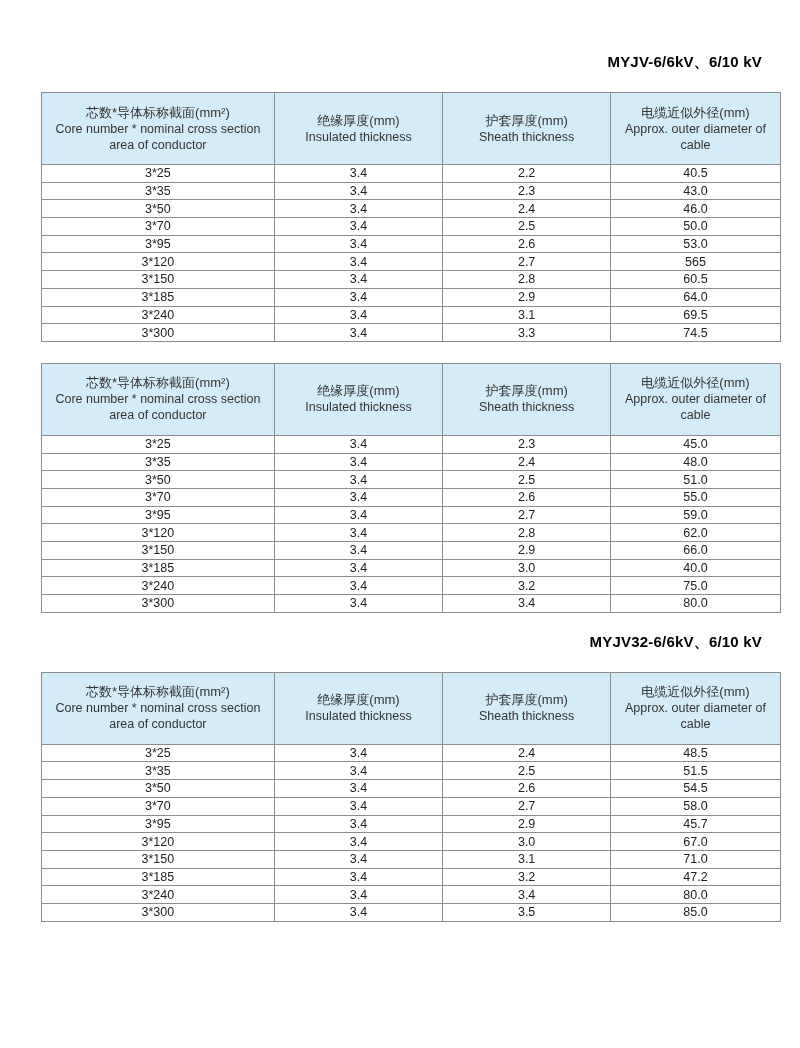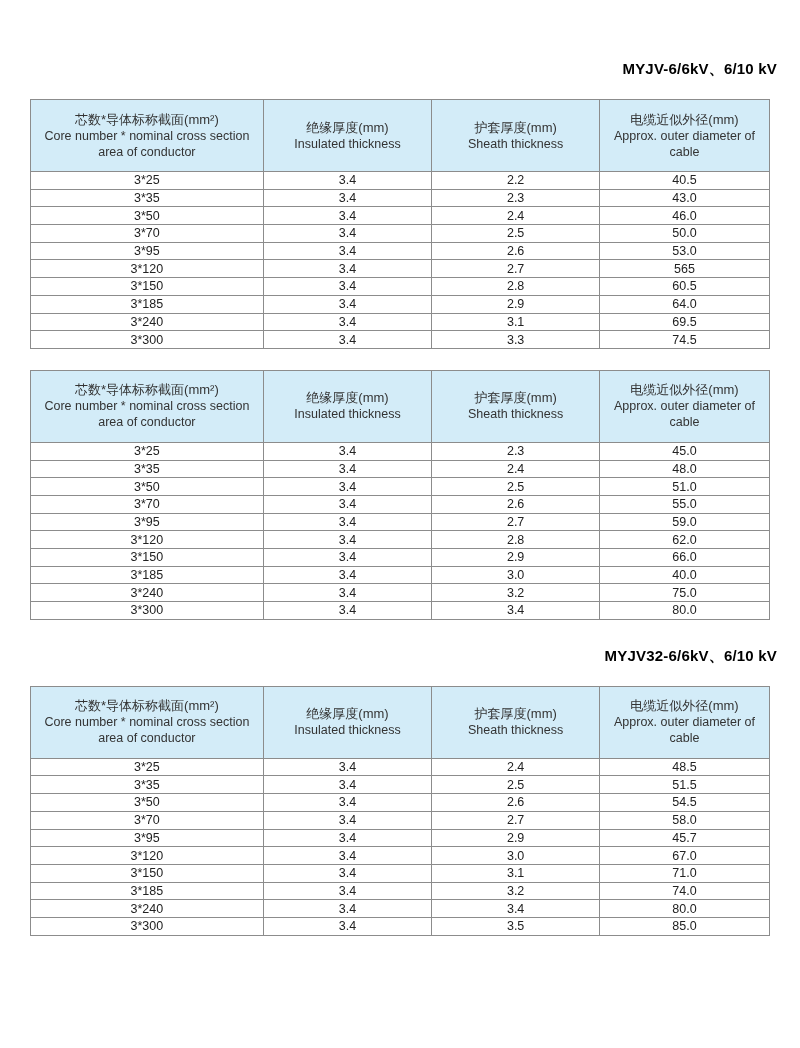--- a/index.html
+++ b/index.html
@@ -14,39 +14,38 @@
     color: #222222;
     overflow: hidden;
   }
   .sheet {
     width: 800px;
     height: 1048px;
     position: relative;
   }
   .section-title {
     text-align: right;
-    padding-right: 23px;
+    padding-right: 38px;
     font-weight: bold;
     font-size: 15px;
     line-height: 18px;
     color: #000000;
     letter-spacing: 0.2px;
-    margin-top: 7px;
   }
   .section-title.first {
     padding-top: 53px;
   }
   .section-title.later {
     padding-top: 20px;
   }
   table.spec {
     border-collapse: collapse;
     table-layout: fixed;
     width: 740px;
-    margin-left: 30px;
+    margin-left: 41px;
     margin-top: 21px;
   }
   table.spec col.c1 { width: 31.5%; }
   table.spec col.c2 { width: 22.8%; }
   table.spec col.c3 { width: 22.7%; }
   table.spec col.c4 { width: 23.0%; }
   table.spec th,
   table.spec td {
     border: 1px solid #8c8c8c;
     text-align: center;
@@ -332,21 +331,21 @@
         <tr>
           <td>3*150</td>
           <td>3.4</td>
           <td>3.1</td>
           <td>71.0</td>
         </tr>
         <tr>
           <td>3*185</td>
           <td>3.4</td>
           <td>3.2</td>
-          <td>74.0</td>
+          <td>47.2</td>
         </tr>
         <tr>
           <td>3*240</td>
           <td>3.4</td>
           <td>3.4</td>
           <td>80.0</td>
         </tr>
         <tr>
           <td>3*300</td>
           <td>3.4</td>

